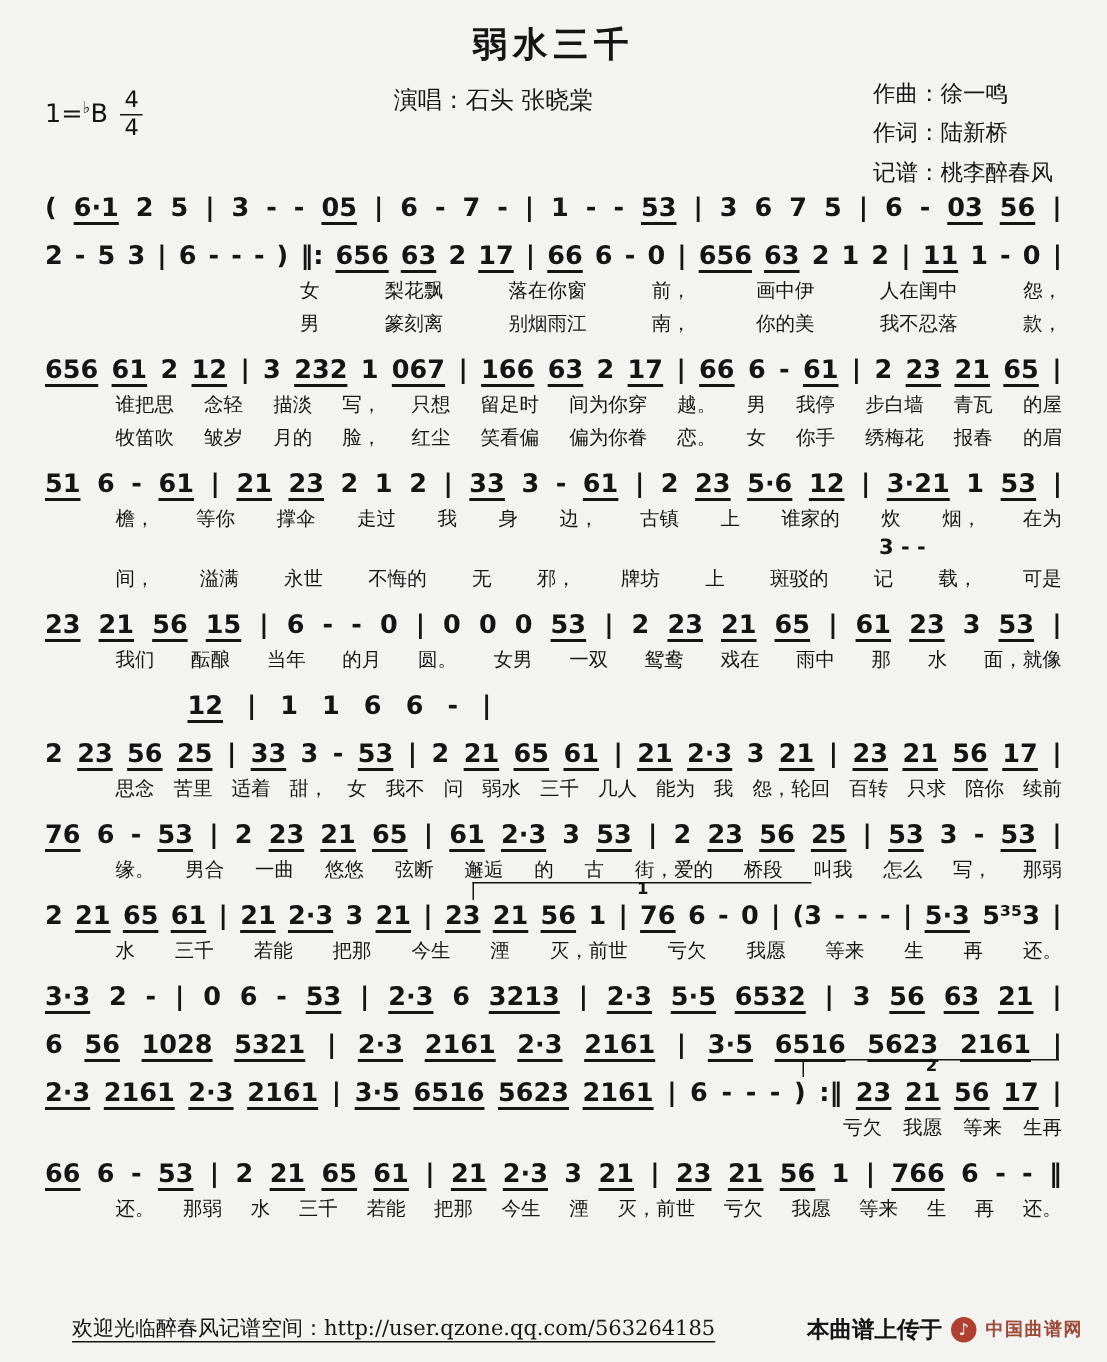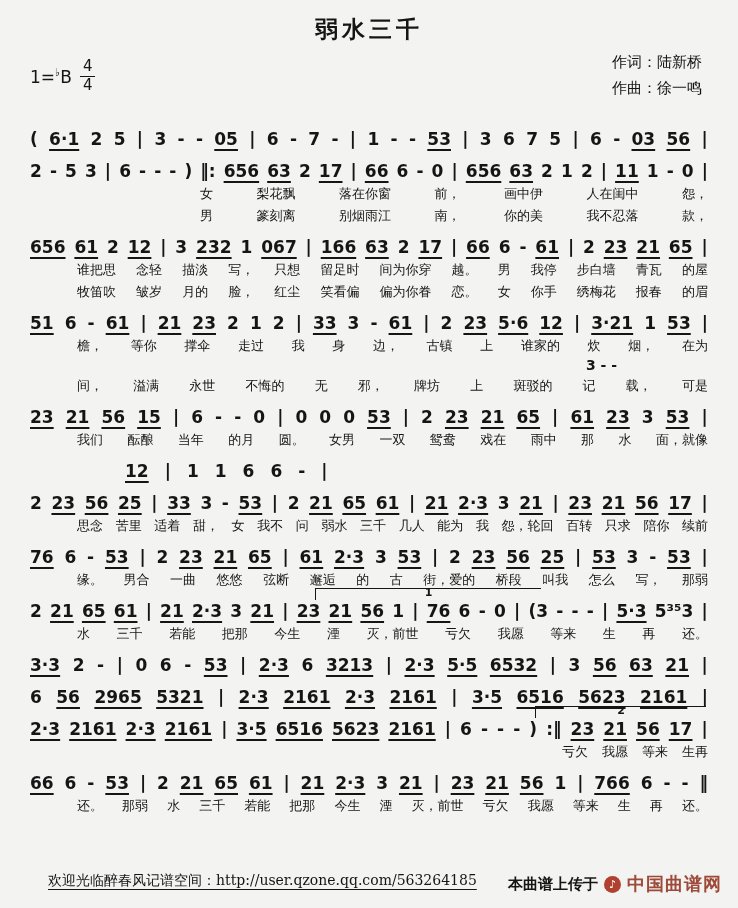--- a/index.html
+++ b/index.html
@@ -59,40 +59,42 @@
   .footer-left{
     font-size:14px;font-family:"DejaVu Serif",serif;
     text-decoration:underline;text-underline-offset:4px;text-decoration-thickness:1px;
   }
   .footer-right{display:flex;align-items:center;gap:6px;font-size:15px;font-weight:bold;}
   .logo-badge{
     width:17px;height:17px;border-radius:50%;background:#b0402f;color:#ffffff;
     display:inline-flex;align-items:center;justify-content:center;
     font-size:11px;line-height:1;
   }
-  .logo-text{color:#9e4a38;font-weight:bold;font-size:18px;letter-spacing:1px;}
+  .logo-text{color:#9e4a38;font-weight:bold;font-size:12px;letter-spacing:1px;}
 </style>
 </head>
 <body>
 
 <div class="sheet">
 
   <div class="title">弱水三千</div>
 
   <div class="meta">
     <div class="keysig">
       <span><span>1=</span><sup>♭</sup><span>B</span></span>
       <span class="timesig">
         <span class="top">4</span>
         <span class="bot">4</span>
       </span>
     </div>
+    <div class="performer">演唱：石头 张晓棠</div>
     <div class="credits">
+      <div>作曲：徐一鸣</div>
       <div>作词：陆新桥</div>
-      <div>作曲：徐一鸣</div>
+      <div>记谱：桃李醉春风</div>
     </div>
   </div>
 
   <div id="score">
       <div class="system">
         <div class="notes">
           <span class="tk">(</span>
           <span class="tk u">6·1</span>
           <span class="tk">2</span>
           <span class="tk">5</span>
@@ -516,21 +518,21 @@
           <span class="tk u">56</span>
           <span class="tk u">63</span>
           <span class="tk u">21</span>
           <span class="tk">|</span>
         </div>
       </div>
       <div class="system">
         <div class="notes">
           <span class="tk">6</span>
           <span class="tk u">56</span>
-          <span class="tk u">2965</span>
+          <span class="tk u">1028</span>
           <span class="tk u">5321</span>
           <span class="tk">|</span>
           <span class="tk u">2·3</span>
           <span class="tk u">2161</span>
           <span class="tk u">2·3</span>
           <span class="tk u">2161</span>
           <span class="tk">|</span>
           <span class="tk u">3·5</span>
           <span class="tk u">6516</span>
           <span class="tk u">5623</span>

